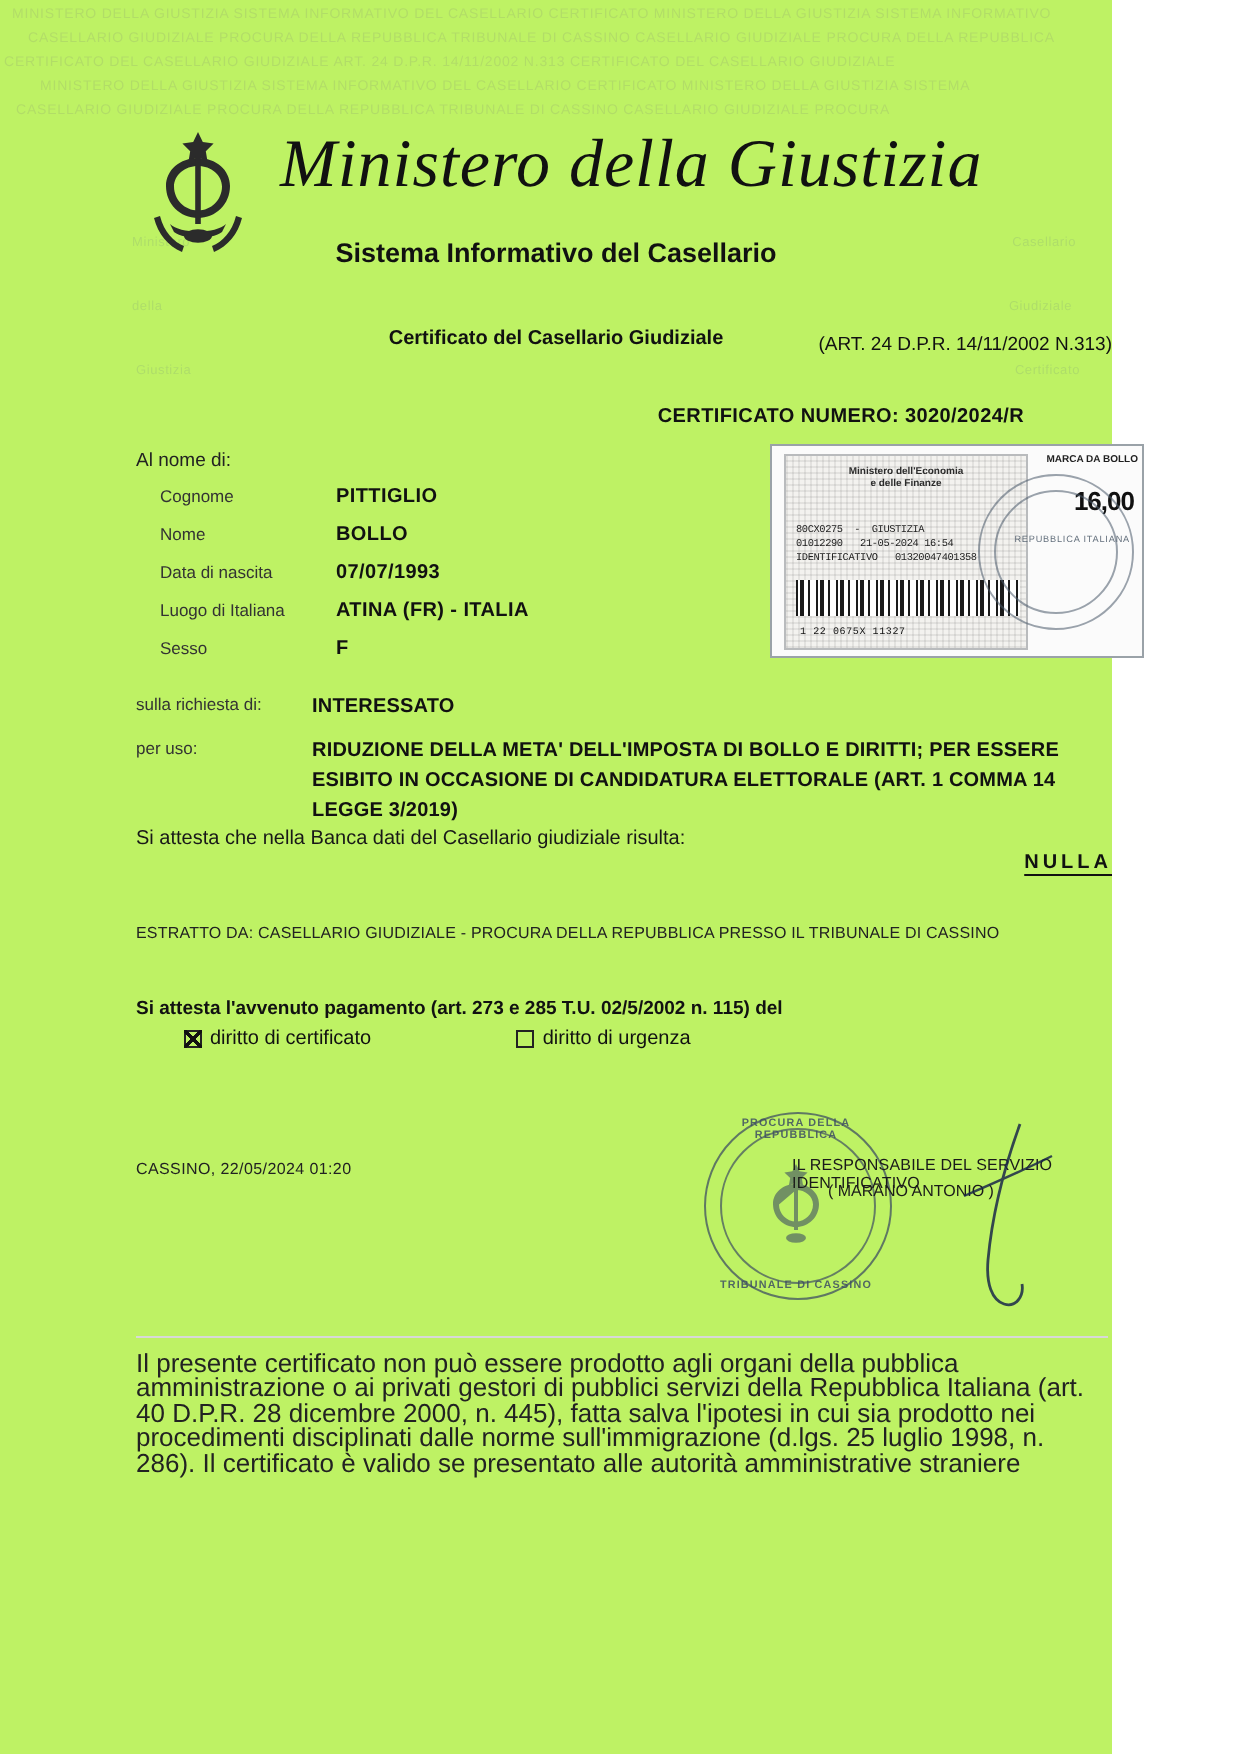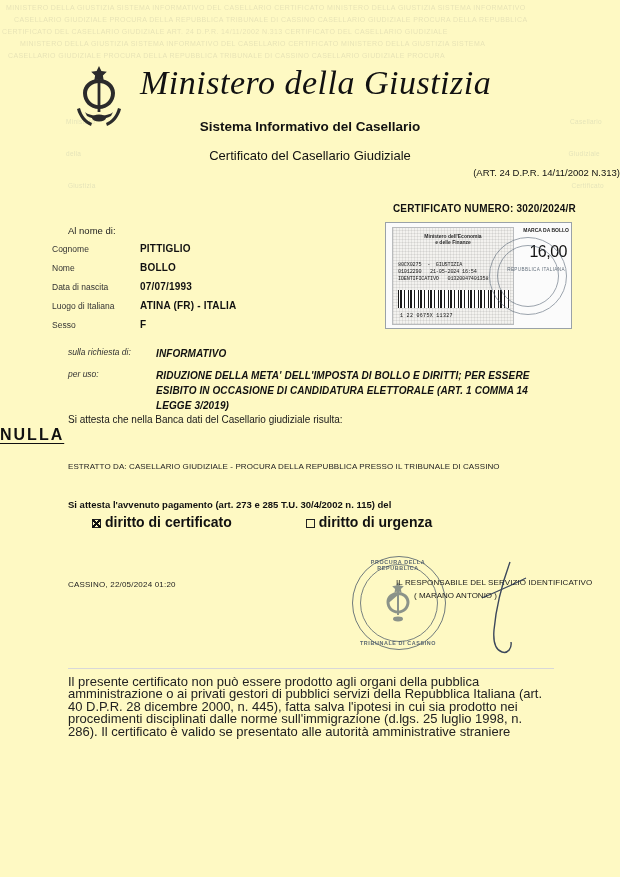--- a/index.html
+++ b/index.html
@@ -12,23 +12,23 @@
     height: 877px;
     font-family: "Liberation Sans", sans-serif;
     color: #1a1a1a;
     position: relative;
     overflow: hidden;
   }
 
   .page {
     position: absolute;
     left: 0; top: 0;
-    width: 620px;
+    width: 556px;
     height: 877px;
-    background: #fef9c3;
+    background: #bef264;
   }
 
   
   .watermark-band {
     position: absolute;
     left: 0; top: 0;
     width: 620px;
     height: 62px;
     overflow: hidden;
     opacity: 0.17;
@@ -90,24 +90,24 @@
     left: 0; right: 0;
     top: 119px;
     text-align: center;
     font-size: 13.5px;
     font-weight: bold;
     color: #111;
   }
   .subtitle-2 {
     position: absolute;
     left: 0; right: 0;
-    top: 148px;
+    top: 164px;
     text-align: center;
-    font-size: 13px;
-    font-weight: normal;
+    font-size: 10px;
+    font-weight: bold;
     color: #111;
   }
   .subtitle-3 {
     position: absolute;
     left: 0; right: 0;
     top: 167px;
     text-align: right;
     font-size: 9.5px;
     font-weight: normal;
     color: #111;
@@ -126,21 +126,21 @@
   .label-alnome {
     position: absolute;
     left: 68px;
     top: 225px;
     font-size: 9.5px;
     color: #222;
   }
 
   .field-rows {
     position: absolute;
-    left: 52px;
+    left: 80px;
     top: 243px;
     width: 320px;
   }
   .field-row {
     display: flex;
     align-items: baseline;
     height: 19px;
   }
   .field-label {
     width: 88px;
@@ -189,22 +189,22 @@
     right: 2px; top: 4px;
     font-size: 5px;
     font-weight: bold;
     color: #1f1f1f;
     text-align: right;
     line-height: 7px;
   }
   .stamp .amount {
     position: absolute;
     right: 4px; top: 20px;
-    font-size: 16px;
-    font-weight: normal;
+    font-size: 13px;
+    font-weight: bold;
     color: #111;
     letter-spacing: -0.5px;
   }
   .stamp .codes {
     position: absolute;
     left: 5px; top: 34px;
     font-family: "Liberation Mono", monospace;
     font-size: 5.2px;
     line-height: 7px;
     color: #1c1c1c;
@@ -251,21 +251,20 @@
     color: #3d4c5c;
     letter-spacing: 0.4px;
     opacity: 0.8;
   }
 
   .req-rows {
     position: absolute;
     left: 68px;
     top: 346px;
     width: 470px;
-    font-style: italic;
   }
   .req-row {
     display: flex;
     align-items: flex-start;
     margin-bottom: 7px;
   }
   .req-label {
     width: 88px;
     font-size: 8.5px;
     color: #333;
@@ -285,22 +284,22 @@
     left: 68px;
     top: 414px;
     font-size: 10px;
     color: #181818;
   }
 
   .nulla {
     position: absolute;
     left: 0; right: 0;
     top: 426px;
-    text-align: left;
-    font-size: 16px;
+    text-align: right;
+    font-size: 10px;
     font-weight: bold;
     letter-spacing: 2px;
     color: #111;
     text-decoration: underline;
     text-underline-offset: 3px;
   }
 
   .estratto {
     position: absolute;
     left: 68px;
@@ -315,23 +314,22 @@
     left: 68px;
     top: 499px;
     font-size: 9.5px;
     font-weight: bold;
     color: #111;
   }
   .pay-opts {
     position: absolute;
     left: 92px;
     top: 514px;
-    font-size: 14px;
-    color: #111;
-    font-weight: bold;
+    font-size: 10px;
+    color: #111;
   }
   .pay-opt {
     display: inline-block;
   }
   .pay-opt .box {
     display: inline-block;
     width: 7px; height: 7px;
     border: 1px solid #222;
     margin-right: 4px;
     position: relative;
@@ -529,33 +527,33 @@
     </div>
     <div class="marca">MARCA DA BOLLO</div>
     <div class="amount">16,00</div>
     <div class="seal"></div>
     <div class="seal-text">REPUBBLICA ITALIANA</div>
   </div>
 
   <div class="req-rows">
     <div class="req-row">
       <div class="req-label">sulla richiesta di:</div>
-      <div class="req-value">INFORMATIVO</div>
+      <div class="req-value">INTERESSATO</div>
     </div>
     <div class="req-row">
       <div class="req-label">per uso:</div>
       <div class="req-value">RIDUZIONE DELLA META' DELL'IMPOSTA DI BOLLO E DIRITTI; PER ESSERE ESIBITO IN OCCASIONE DI CANDIDATURA ELETTORALE (ART. 1 COMMA 14 LEGGE 3/2019)</div>
     </div>
   </div>
 
   <div class="attest-line">Si attesta che nella Banca dati del Casellario giudiziale risulta:</div>
   <div class="nulla">NULLA</div>
   <div class="estratto">ESTRATTO DA: CASELLARIO GIUDIZIALE - PROCURA DELLA REPUBBLICA PRESSO IL TRIBUNALE DI CASSINO</div>
 
-  <div class="pagamento">Si attesta l'avvenuto pagamento (art. 273 e 285 T.U. 30/4/2002 n. 115) del</div>
+  <div class="pagamento">Si attesta l'avvenuto pagamento (art. 273 e 285 T.U. 02/5/2002 n. 115) del</div>
   <div class="pay-opts">
     <span class="pay-opt checked">
       <span class="box"></span><span>diritto di certificato</span>
     </span>
     <span class="pay-opt second">
       <span class="box"></span><span>diritto di urgenza</span>
     </span>
   </div>
 
   <div class="place-date">CASSINO, 22/05/2024 01:20</div>

